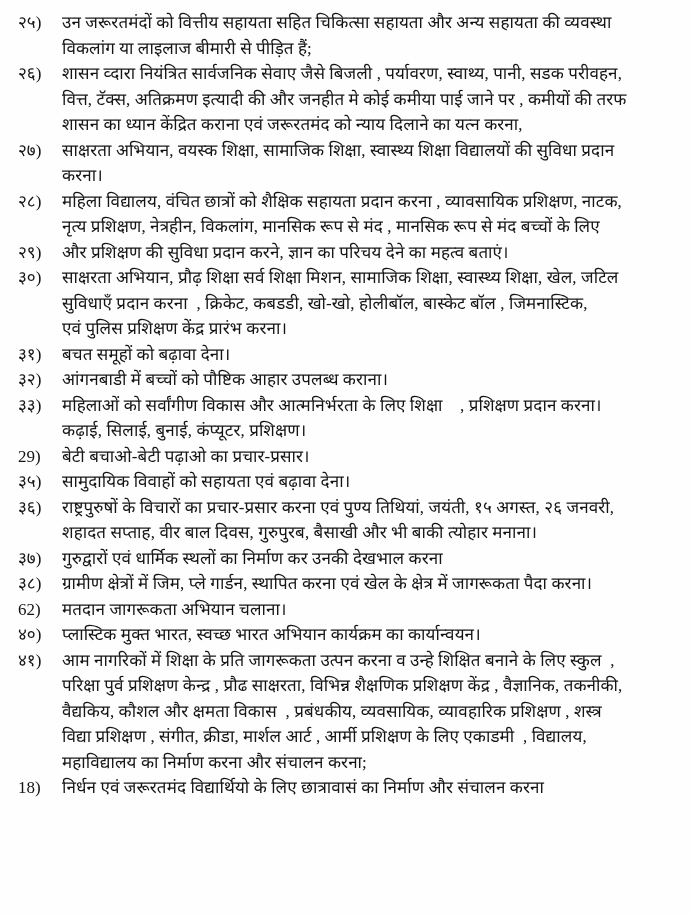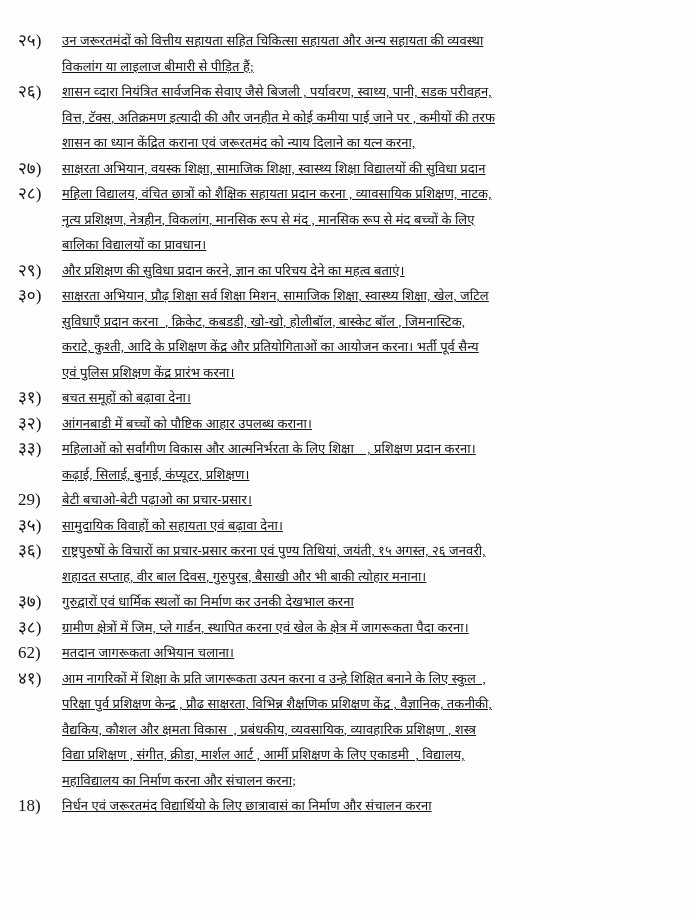--- a/index.html
+++ b/index.html
@@ -12,44 +12,43 @@
     height: 914px;
     overflow: hidden;
     font-family: "Liberation Serif", "DejaVu Serif", serif;
     color: #141414;
   }
   .page {
     box-sizing: border-box;
     width: 692px;
     height: 914px;
     background: #fefefe;
-    padding: 28px 30px 0 18px;
+    padding: 10px 30px 0 18px;
   }
   .doc-list {
     display: block;
   }
   .item {
     display: flex;
     align-items: flex-start;
   }
   .num {
     flex: 0 0 44px;
     font-size: 17px;
     line-height: 25.5px;
     white-space: nowrap;
   }
   .lines {
     flex: 1 1 auto;
     min-width: 0;
   }
   .line {
-    font-size: 13px;
+    font-size: 17px;
     line-height: 25.5px;
     letter-spacing: 0.1px;
-    text-decoration: underline;
   }
 </style>
 </head>
 <body>
 
 <div class="page">
   <div class="doc-list">
   <div class="item">
     <span class="num">२५)</span>
     <div class="lines">
@@ -64,45 +63,44 @@
           <div class="line">शासन व्दारा नियंत्रित सार्वजनिक सेवाए जैसे बिजली , पर्यावरण, स्वाथ्य, पानी, सडक परीवहन,</div>
           <div class="line">वित्त, टॅक्स, अतिक्रमण इत्यादी की और जनहीत मे कोई कमीया पाई जाने पर , कमीयों की तरफ</div>
           <div class="line">शासन का ध्यान केंद्रित कराना एवं जरूरतमंद को न्याय दिलाने का यत्न करना,</div>
         </div>
   </div>
 
   <div class="item">
     <span class="num">२७)</span>
     <div class="lines">
           <div class="line">साक्षरता अभियान, वयस्क शिक्षा, सामाजिक शिक्षा, स्वास्थ्य शिक्षा विद्यालयों की सुविधा प्रदान</div>
+          <div class="line">करना।</div>
         </div>
   </div>
 
   <div class="item">
     <span class="num">२८)</span>
     <div class="lines">
           <div class="line">महिला विद्यालय, वंचित छात्रों को शैक्षिक सहायता प्रदान करना , व्यावसायिक प्रशिक्षण, नाटक,</div>
           <div class="line">नृत्य प्रशिक्षण, नेत्रहीन, विकलांग, मानसिक रूप से मंद , मानसिक रूप से मंद बच्चों के लिए</div>
-          <div class="line">बालिका विद्यालयों का प्रावधान।</div>
         </div>
   </div>
 
   <div class="item">
     <span class="num">२९)</span>
     <div class="lines">
           <div class="line">और प्रशिक्षण की सुविधा प्रदान करने, ज्ञान का परिचय देने का महत्व बताएं।</div>
         </div>
   </div>
 
   <div class="item">
     <span class="num">३०)</span>
     <div class="lines">
           <div class="line">साक्षरता अभियान, प्रौढ़ शिक्षा सर्व शिक्षा मिशन, सामाजिक शिक्षा, स्वास्थ्य शिक्षा, खेल, जटिल</div>
           <div class="line">सुविधाएँ प्रदान करना &nbsp;, क्रिकेट, कबडडी, खो-खो, होलीबॉल, बास्केट बॉल , जिमनास्टिक,</div>
-          <div class="line">कराटे, कुश्ती, आदि के प्रशिक्षण केंद्र और प्रतियोगिताओं का आयोजन करना। भर्ती पूर्व सैन्य</div>
           <div class="line">एवं पुलिस प्रशिक्षण केंद्र प्रारंभ करना।</div>
         </div>
   </div>
 
   <div class="item">
     <span class="num">३१)</span>
     <div class="lines">
           <div class="line">बचत समूहों को बढ़ावा देना।</div>
         </div>
   </div>
@@ -158,20 +156,26 @@
         </div>
   </div>
 
   <div class="item">
     <span class="num">62)</span>
     <div class="lines">
           <div class="line">मतदान जागरूकता अभियान चलाना।</div>
         </div>
   </div>
 
+  <div class="item">
+    <span class="num">४०)</span>
+    <div class="lines">
+          <div class="line">प्लास्टिक मुक्त भारत, स्वच्छ भारत अभियान कार्यक्रम का कार्यान्वयन।</div>
+        </div>
+  </div>
 
   <div class="item">
     <span class="num">४१)</span>
     <div class="lines">
           <div class="line">आम नागरिकों में शिक्षा के प्रति जागरूकता उत्पन करना व उन्हे शिक्षित बनाने के लिए स्कुल &nbsp;,</div>
           <div class="line">परिक्षा पुर्व प्रशिक्षण केन्द्र , प्रौढ साक्षरता, विभिन्न शैक्षणिक प्रशिक्षण केंद्र , वैज्ञानिक, तकनीकी,</div>
           <div class="line">वैद्यकिय, कौशल और क्षमता विकास &nbsp;, प्रबंधकीय, व्यवसायिक, व्यावहारिक प्रशिक्षण , शस्त्र</div>
           <div class="line">विद्या प्रशिक्षण , संगीत, क्रीडा, मार्शल आर्ट , आर्मी प्रशिक्षण के लिए एकाडमी &nbsp;, विद्यालय,</div>
           <div class="line">महाविद्यालय का निर्माण करना और संचालन करना;</div>
         </div>

